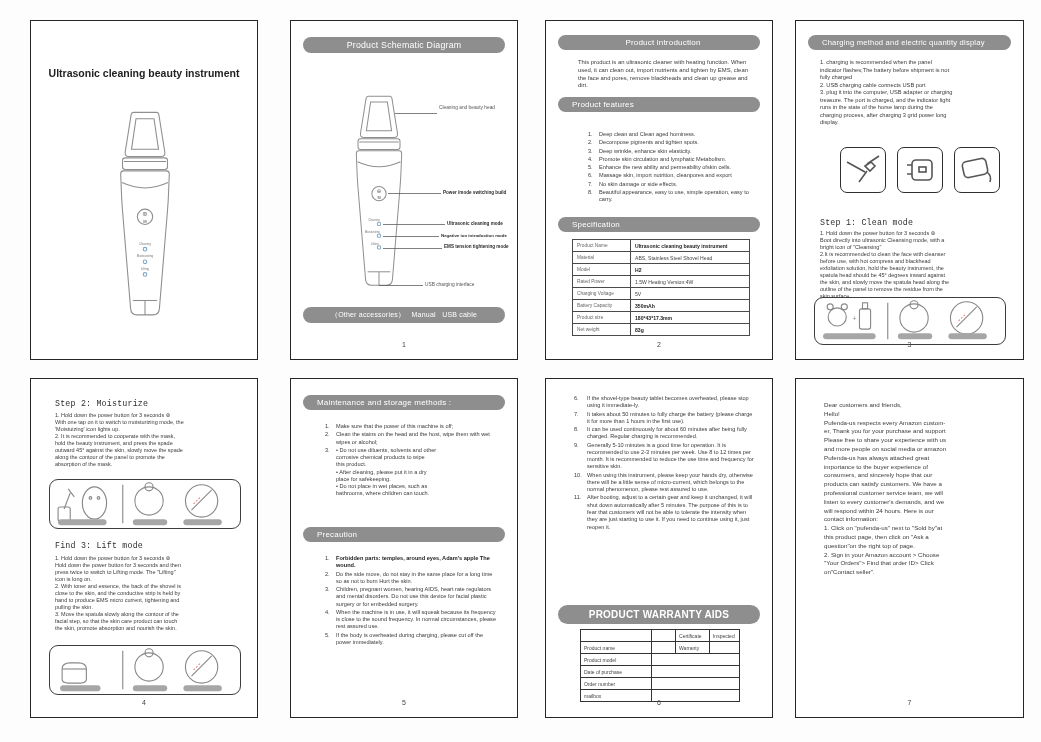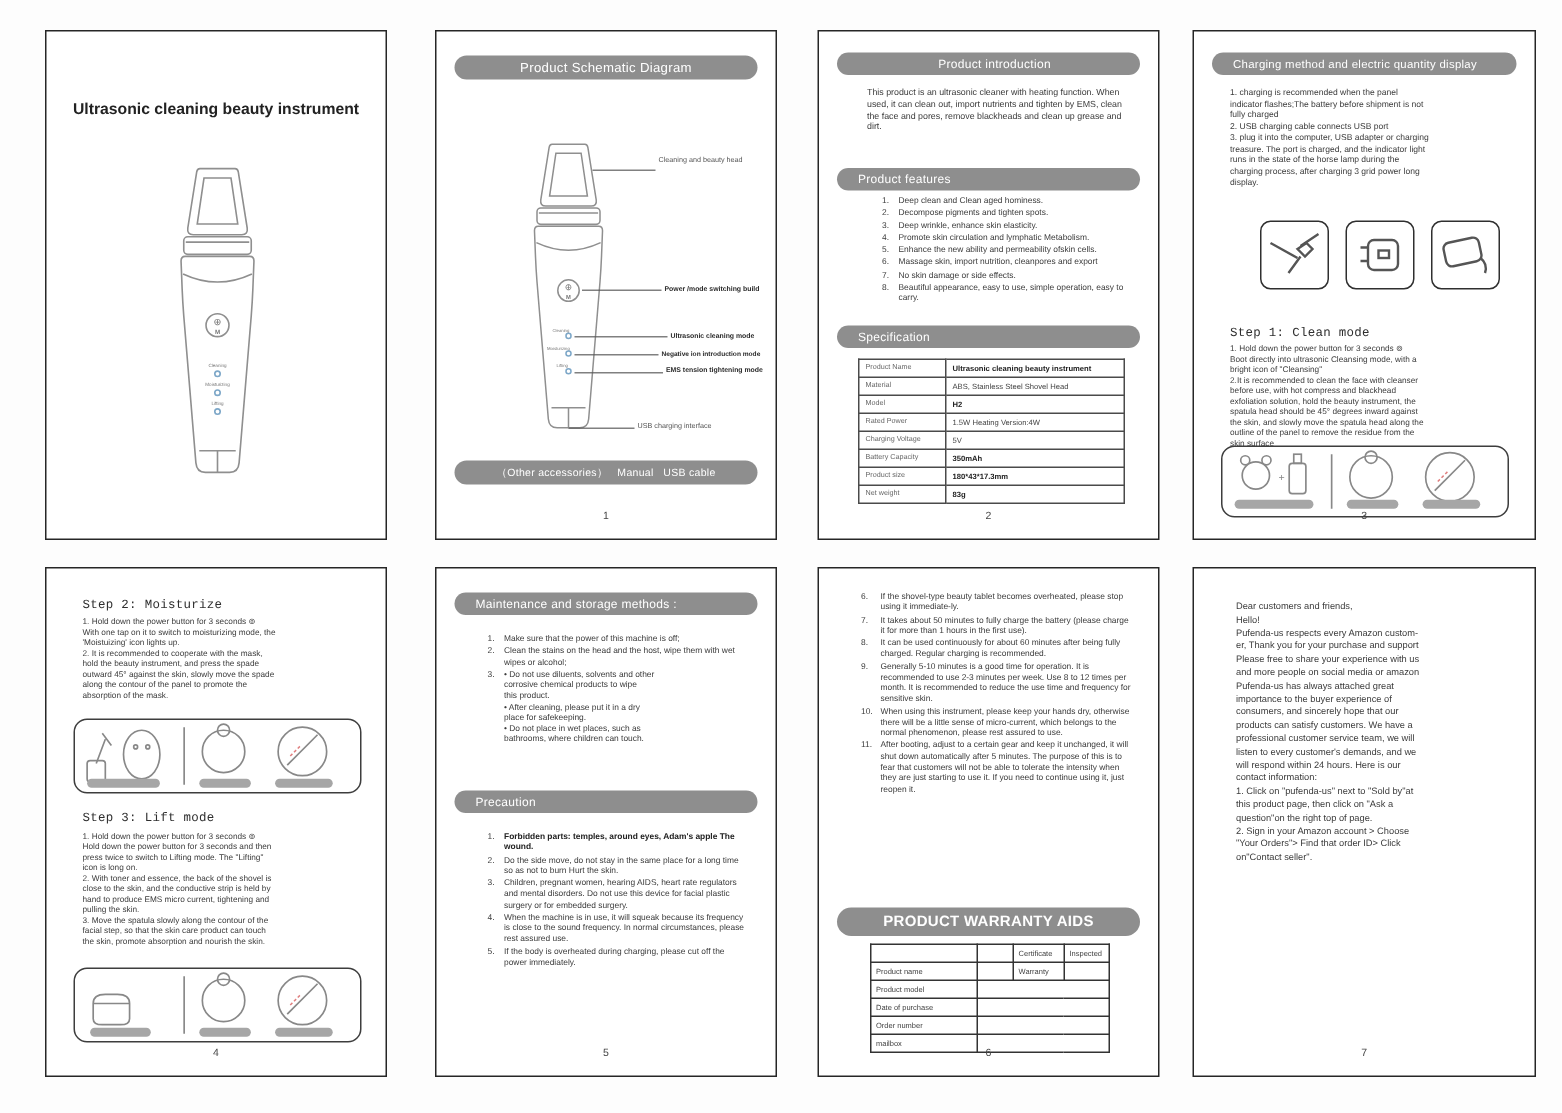--- a/index.html
+++ b/index.html
@@ -116,21 +116,21 @@
     <div class="callout reg" style="left:134px; top:261px; width:90px;">USB charging  interface</div>
 
     <div class="pill center" style="top:286px; font-size:7px; white-space:pre;">（Other accessories）   Manual   USB cable</div>
     <div class="pnum">1</div>
   </div>
 
   <div class="page" style="left:545px; top:20px;">
     <div class="pill" style="top:14px;text-align:center;">Product introduction</div>
     <div class="txt" style="top:38px; left:32px; width:172px; font-size:5.9px;">This product is an ultrasonic cleaner with heating function. When used, it can clean out, import nutrients and tighten by EMS, clean the face and pores, remove blackheads and clean up grease and dirt.</div>
 
-    <div class="pill" style="top:91px;">Product features</div>
+    <div class="pill" style="top:76px;">Product features</div>
     <div class="nlist" style="top:110px; left:42px; width:166px;">
       <div class="nrow">
           <span class="n">1.</span>
           <span class="t">Deep clean and Clean aged hominess.</span>
         </div>
       <div class="nrow">
           <span class="n">2.</span>
           <span class="t">Decompose pigments and tighten spots.</span>
         </div>
       <div class="nrow">
@@ -297,21 +297,21 @@
             <circle class="ln" cx="98" cy="6" r="4"></circle>
           <rect class="cap" x="82" y="38" width="34" height="6" rx="3"></rect>
           <circle class="ln" cx="150" cy="20" r="16"></circle>
           <line class="ln" x1="140" y1="29" x2="160" y2="9"></line>
           <line class="red" x1="142" y1="23" x2="149" y2="16"></line>
           <rect class="cap" x="132" y="38" width="38" height="6" rx="3"></rect>
         </g>
       </svg>
     </div>
 
-    <div class="steptitle" style="top:162px; left:24px;">Step 3: Lift  mode</div>
+    <div class="steptitle" style="top:162px; left:24px;">Find 3: Lift  mode</div>
     <div class="txt" style="top:176px; left:24px; width:194px; font-size:5.5px; line-height:1.27;">1. Hold down the power button for 3 seconds ⊚
 Hold down the power button for 3 seconds and then
 press twice to switch to Lifting mode. The "Lifting"
 icon is long on.
 2. With toner and essence, the back of the shovel is
 close to the skin, and the conductive strip is held by
 hand to produce EMS micro current, tightening and
 pulling the skin.
 3. Move the spatula slowly along the contour of the
 facial step, so that the skin care product can touch

